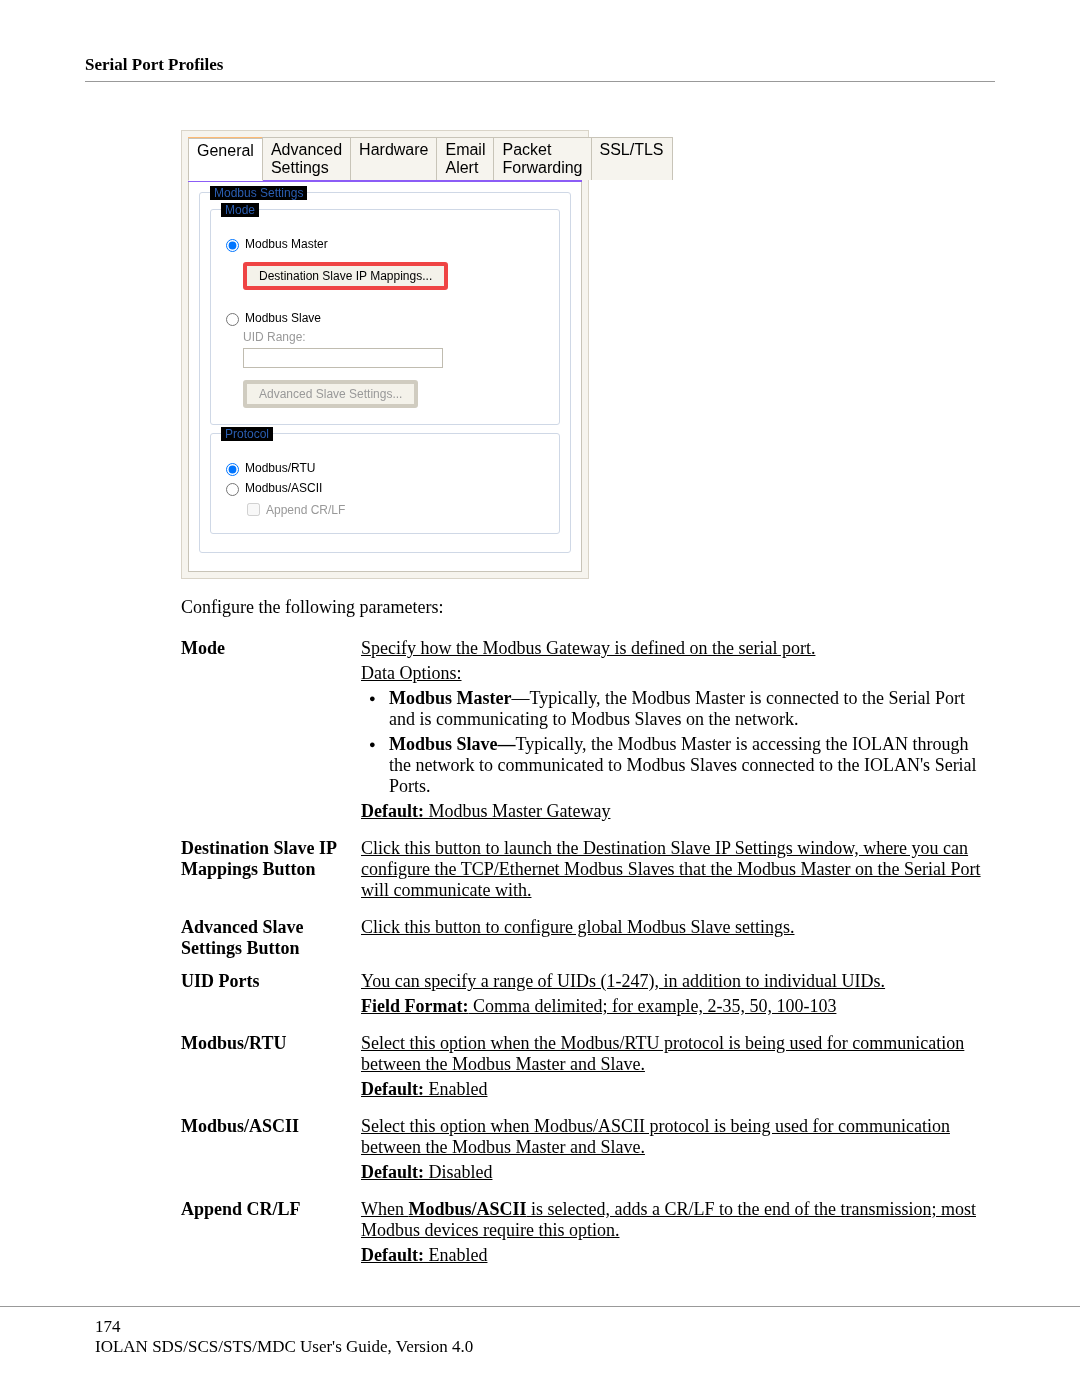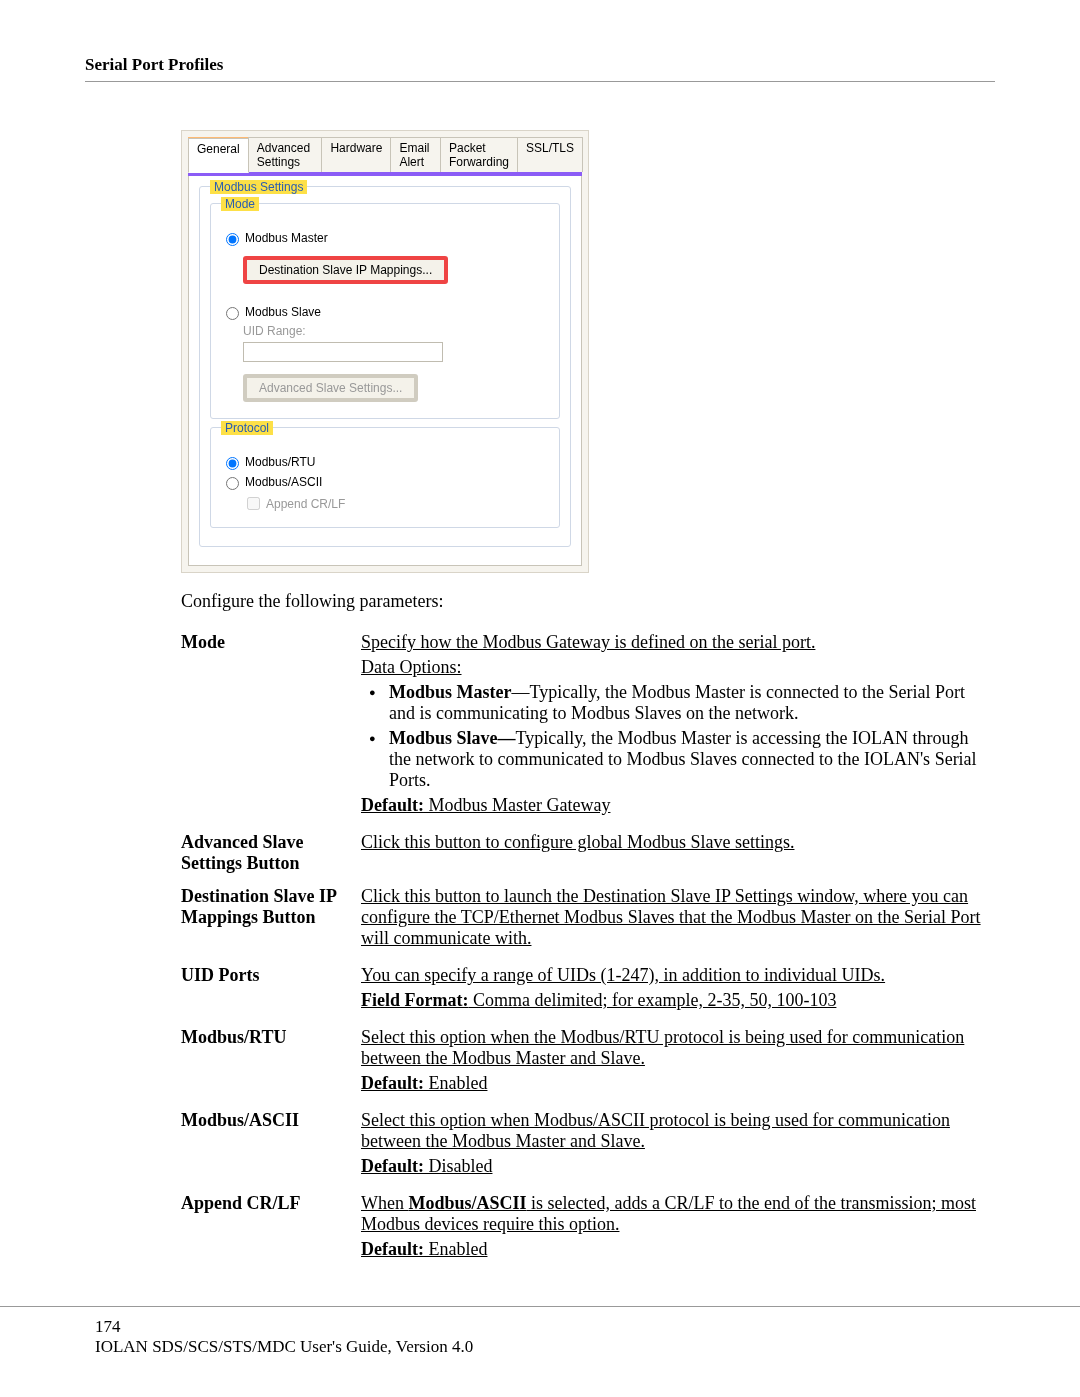--- a/index.html
+++ b/index.html
@@ -36,22 +36,22 @@
     margin-left: 96px;
     width: 408px;
     font-family: Tahoma, Arial, sans-serif;
     font-size: 12px;
     background: #f6f4ee;
     border: 1px solid #d9d4c8;
     padding: 6px;
   }
   .tabs {
     display: flex;
-    border-bottom: 4px solid #8b5cf6;
-    font-size: 12px;
+    border-bottom: 2px solid #8b5cf6;
+    font-size: 16px;
     background: #fdba74;
   }
   .tab {
     padding: 3px 8px;
     border: 1px solid #c8c4b8;
     border-bottom: none;
     background: #f6f4ee;
     color: #000;
     margin-right: -1px;
   }
@@ -70,21 +70,21 @@
   .fieldset {
     border: 1px solid #cfd8e6;
     border-radius: 3px;
     padding: 8px 10px 10px 10px;
     margin-bottom: 8px;
     position: relative;
   }
   .legend {
     position: relative;
     top: -15px;
-    background: #fde047;
+    background: #000000;
     padding: 0 4px;
     color: #2a5db0;
     font-size: 12px;
     display: inline-block;
     margin-bottom: -10px;
   }
   .radio-row {
     display: flex;
     align-items: center;
     margin: 4px 0;
@@ -223,29 +223,29 @@
         <p>Specify how the Modbus Gateway is defined on the serial port.</p>
         <p>Data Options:</p>
         <ul class="bullets">
           <li><b>Modbus Master</b><span>—Typically, the Modbus Master is connected to the Serial Port and is communicating to Modbus Slaves on the network.</span></li>
           <li><b>Modbus Slave—</b><span>Typically, the Modbus Master is accessing the IOLAN through the network to communicated to Modbus Slaves connected to the IOLAN's Serial Ports.</span></li>
         </ul>
         <p><b>Default:</b><span> Modbus Master Gateway</span></p>
       </td>
     </tr>
     <tr>
+      <td class="term">Destination Slave IP Mappings Button</td>
+      <td class="desc">
+            <p>Click this button to launch the Destination Slave IP Settings window, where you can configure the TCP/Ethernet Modbus Slaves that the Modbus Master on the Serial Port will communicate with.</p>
+          </td>
+    </tr>
+    <tr>
       <td class="term">Advanced Slave Settings Button</td>
       <td class="desc">
             <p>Click this button to configure global Modbus Slave settings.</p>
-          </td>
-    </tr>
-    <tr>
-      <td class="term">Destination Slave IP Mappings Button</td>
-      <td class="desc">
-            <p>Click this button to launch the Destination Slave IP Settings window, where you can configure the TCP/Ethernet Modbus Slaves that the Modbus Master on the Serial Port will communicate with.</p>
           </td>
     </tr>
     <tr>
       <td class="term">UID Ports</td>
       <td class="desc">
         <p>You can specify a range of UIDs (1-247), in addition to individual UIDs.</p>
         <p><b>Field Format:</b><span> Comma delimited; for example, 2-35, 50, 100-103</span></p>
       </td>
     </tr>
     <tr>

